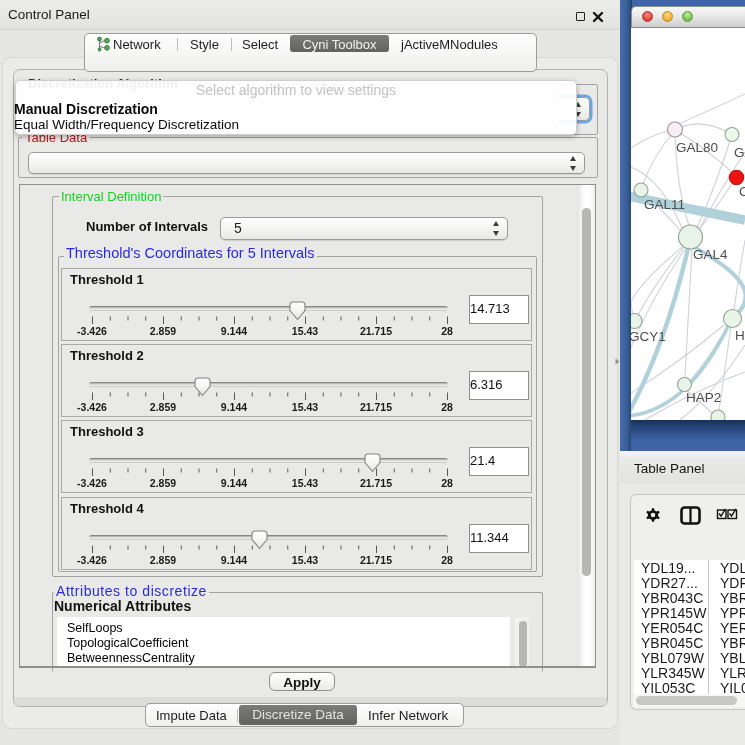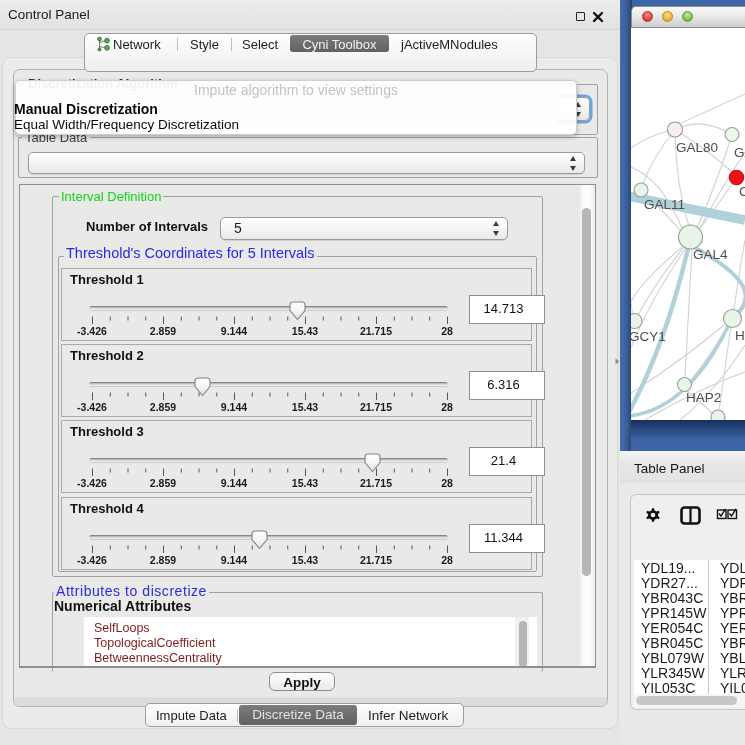--- a/index.html
+++ b/index.html
@@ -11,22 +11,22 @@
            background:linear-gradient(#ffffff,#f2f2f1 60%,#e8e8e7); box-shadow:0 1px 1px rgba(0,0,0,0.12); }
   .combo .ctext { position:absolute; left:13px; top:48%; transform:translateY(-50%); font-size:14px; color:#1c1c1c; white-space:nowrap; }
   .carr { position:absolute; right:6px; width:7.6px; top:0; bottom:0; }
   .carr:before, .carr:after { content:""; position:absolute; left:0; border-left:3.8px solid transparent; border-right:3.8px solid transparent; }
   .carr:before { top:calc(50% - 7.5px); border-bottom:5px solid #3c3c3c; }
   .carr:after  { top:calc(50% + 2.5px); border-top:5px solid #3c3c3c; }
   .tpanel { position:absolute; left:61px; width:471px; height:73px; border:1px solid #a9a9a8; background:#e9e9e8; }
   .tlabel { position:absolute; left:8px; top:3px; font-size:13px; font-weight:bold; color:#111; }
   .track { position:absolute; left:27px; top:37px; width:359px; height:5px; border-radius:2.5px;
            background:linear-gradient(#6e6e6e,#b9b9b9 30%,#f2f2f1 65%,#bdbdbc); }
-  .vbox { position:absolute; left:407px; top:26px; width:76px; height:29px; background:#fff; border:1px solid #8f8f8e;
-          font-size:13px; color:#111; text-align:center; padding-right:7px; line-height:25px; }
+  .vbox { position:absolute; left:407px; top:26px; width:60px; height:29px; background:#fff; border:1px solid #8f8f8e;
+          font-size:13px; color:#111; text-align:left; padding-right:7px; line-height:25px; }
   .tabsep { position:absolute; top:4px; height:13px; width:1px; background:#bdbdbd; }
 </style>
 </head>
 <body>
 
 <div class="abs" style="left:620px;top:0;width:125px;height:451px;background:#3e66a6;"></div>
 <div class="abs" style="left:620px;top:0;width:12px;height:451px;background:linear-gradient(90deg,#466dac,#3a5f9a 55%,#2b4b78 88%,#1e3965);"></div>
 <div class="abs" style="left:631px;top:420px;width:114px;height:31px;background:linear-gradient(#16305a,#2c4d85 35%,#3d65a5 65%,#3d65a5);"></div>
 
 <div class="abs" style="left:631px;top:6px;width:114px;height:22px;border-top-left-radius:5px;
@@ -161,21 +161,21 @@
 <div class="abs group" style="left:18px;top:84px;width:580px;height:51px;"></div>
 <span class="abs" style="left:25px;top:76px;font-size:13px;font-weight:bold;color:#2e2e2e;background:#e9e9e8;padding:0 3px;">Discretization Algorithm</span>
 
 <div class="abs" style="left:558px;top:90px;width:40px;height:38px;overflow:hidden;">
   <div class="combo" style="left:-534px;top:7px;width:566px;height:24px;box-shadow:0 0 0 2.5px rgba(80,154,230,0.85);">
     <div class="carr"></div>
   </div>
 </div>
 
 <div class="abs group" style="left:18px;top:137px;width:580px;height:41px;"></div>
-<span class="abs" style="left:22px;top:130px;font-size:13px;color:#404040;background:#e9e9e8;padding:0 3px;">Table Data</span>
+<span class="abs" style="left:22px;top:130px;font-size:13px;color:#b91c1c;background:#e9e9e8;padding:0 3px;">Table Data</span>
 <div class="combo" style="left:28px;top:152px;width:557px;height:22px;">
   <div class="carr"></div>
 </div>
 
 <div class="abs" style="left:19px;top:184px;width:577px;height:484px;border:1px solid #8f8f8e;background:#e9e9e8;"></div>
 
 <div class="abs" style="left:577px;top:185px;width:18px;height:482px;background:linear-gradient(90deg,#e3e3e2,#fdfdfd 40%,#fdfdfd 70%,#ededec);"></div>
 <div class="abs" style="left:582px;top:208px;width:9px;height:368px;border-radius:4.5px;background:#b6b6b5;"></div>
 
 <div class="abs group" style="left:52px;top:196px;width:491px;height:381px;"></div>
@@ -363,21 +363,21 @@
         </linearGradient>
       </defs>
     <path d="M1,4 Q1,1 4,1 L13,1 Q16,1 16,4 L16,9.5 L8.5,18.5 L1,9.5 Z" fill="url(#thg497)" stroke="#828282" stroke-width="1.1"></path>
   </svg>
   <div class="vbox">11.344</div>
 </div>
 
 <div class="abs group" style="left:52px;top:592px;width:491px;height:80px;border-bottom:none;"></div>
 <span class="abs" style="left:54px;top:583px;font-size:14px;letter-spacing:0.55px;color:#2a2ae0;background:#e9e9e8;padding:0 2px;">Attributes to discretize</span>
 <span class="abs" style="left:54px;top:598px;font-size:14px;font-weight:bold;color:#111;">Numerical Attributes</span>
-<div class="abs" style="left:57px;top:617px;width:453px;height:50px;background:#fff;font-size:12.5px;color:#7f1d1d;margin-left:27px;">
+<div class="abs" style="left:57px;top:617px;width:453px;height:50px;background:#fff;font-size:12.5px;color:#000000;">
   <div style="padding:4px 0 0 10px;line-height:14.8px;">SelfLoops<br>TopologicalCoefficient<br>BetweennessCentrality</div>
 </div>
 <div class="abs" style="left:515px;top:617px;width:14px;height:50px;background:#f1f1f0;">
   <div class="abs" style="left:3.5px;top:4px;width:8px;height:46px;border-radius:4px;background:#b6b6b5;"></div>
 </div>
 <div class="abs" style="left:20px;top:666px;width:576px;height:1.5px;background:#8f8f8e;"></div>
 
 <div class="abs" style="left:269px;top:672px;width:66px;height:19px;border:1px solid #8e8e8d;border-radius:6px;background:linear-gradient(#ffffff,#f4f4f3 55%,#e9e9e8);text-align:center;">
   <span style="font-size:13.5px;font-weight:bold;color:#111;line-height:17px;">Apply</span>
 </div>
@@ -391,15 +391,15 @@
     <span style="font-size:13.5px;color:#e3e3e3;line-height:20px;">Discretize Data</span>
   </div>
   <span style="position:absolute;left:222px;top:4px;font-size:13.5px;color:#1c1c1c;">Infer Network</span>
 </div>
 
 <svg class="abs" style="left:615px;top:358px;" width="5" height="7" viewBox="0 0 5 7">
     <path d="M0.5,0.5 L4.5,3.5 L0.5,6.5 Z" fill="#909090"></path>
   </svg>
 
 <div class="abs" style="left:15px;top:80px;width:562px;height:55px;background:rgba(255,255,255,0.93);border:1px solid #cfcfce;border-radius:5px;box-shadow:0 2px 5px rgba(0,0,0,0.28);"></div>
-<div class="abs" style="left:15px;top:82px;width:562px;height:15px;text-align:center;font-size:14px;color:#c2c2c1;">Impute algorithm to view settings</div>
+<div class="abs" style="left:15px;top:82px;width:562px;height:15px;text-align:center;font-size:14px;color:#c2c2c1;">Select algorithm to view settings</div>
 <div class="abs" style="left:14px;top:101px;font-size:14px;font-weight:bold;color:#0a0a0a;">Manual Discretization</div>
 <div class="abs" style="left:14px;top:117px;font-size:13.5px;color:#0a0a0a;">Equal Width/Frequency Discretization</div>
 
 </body></html>

